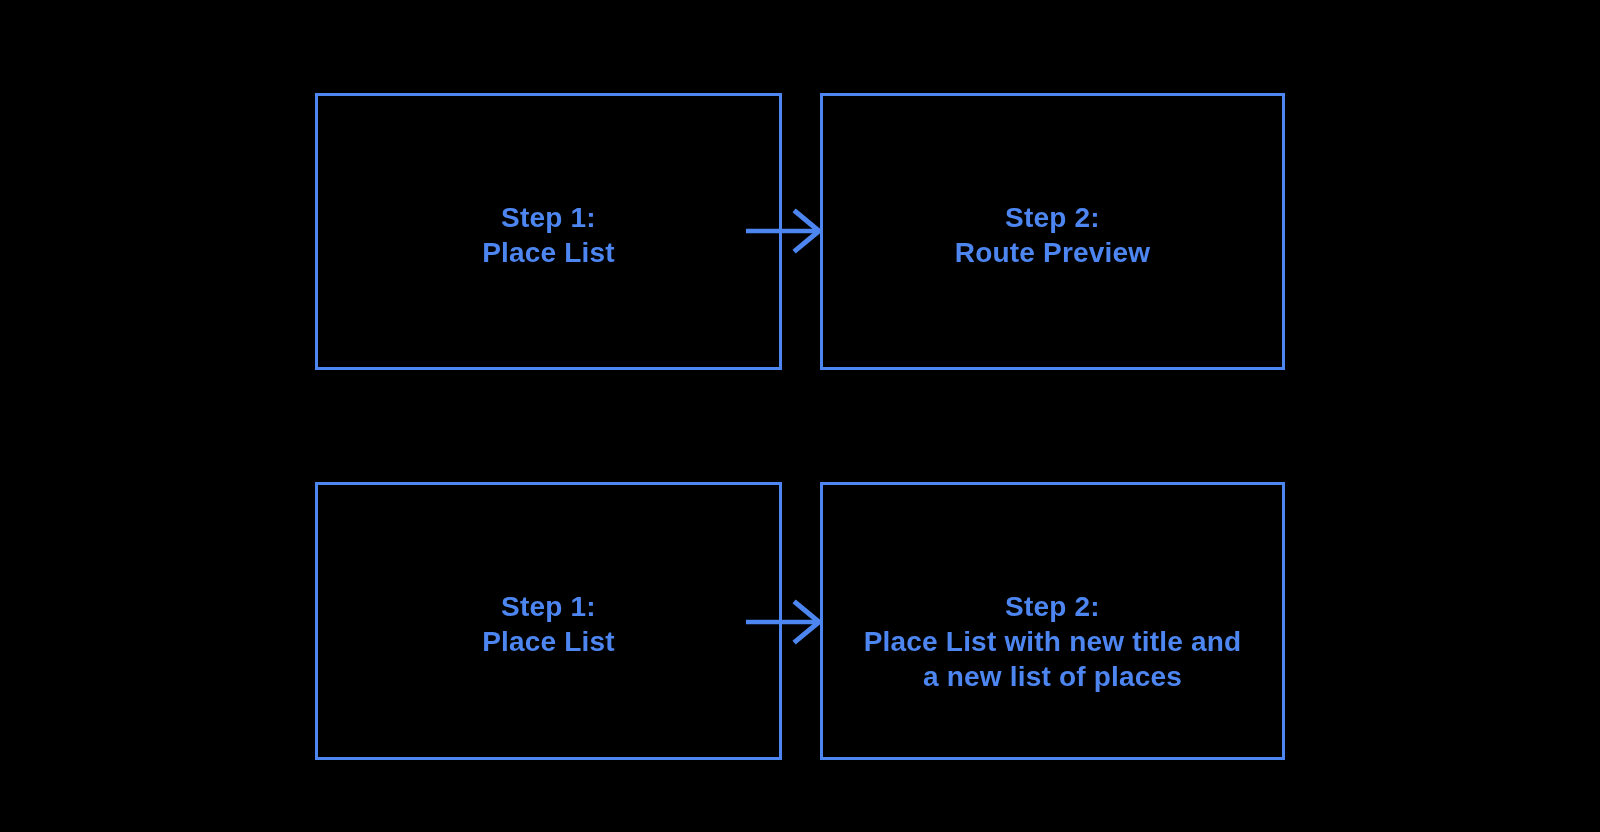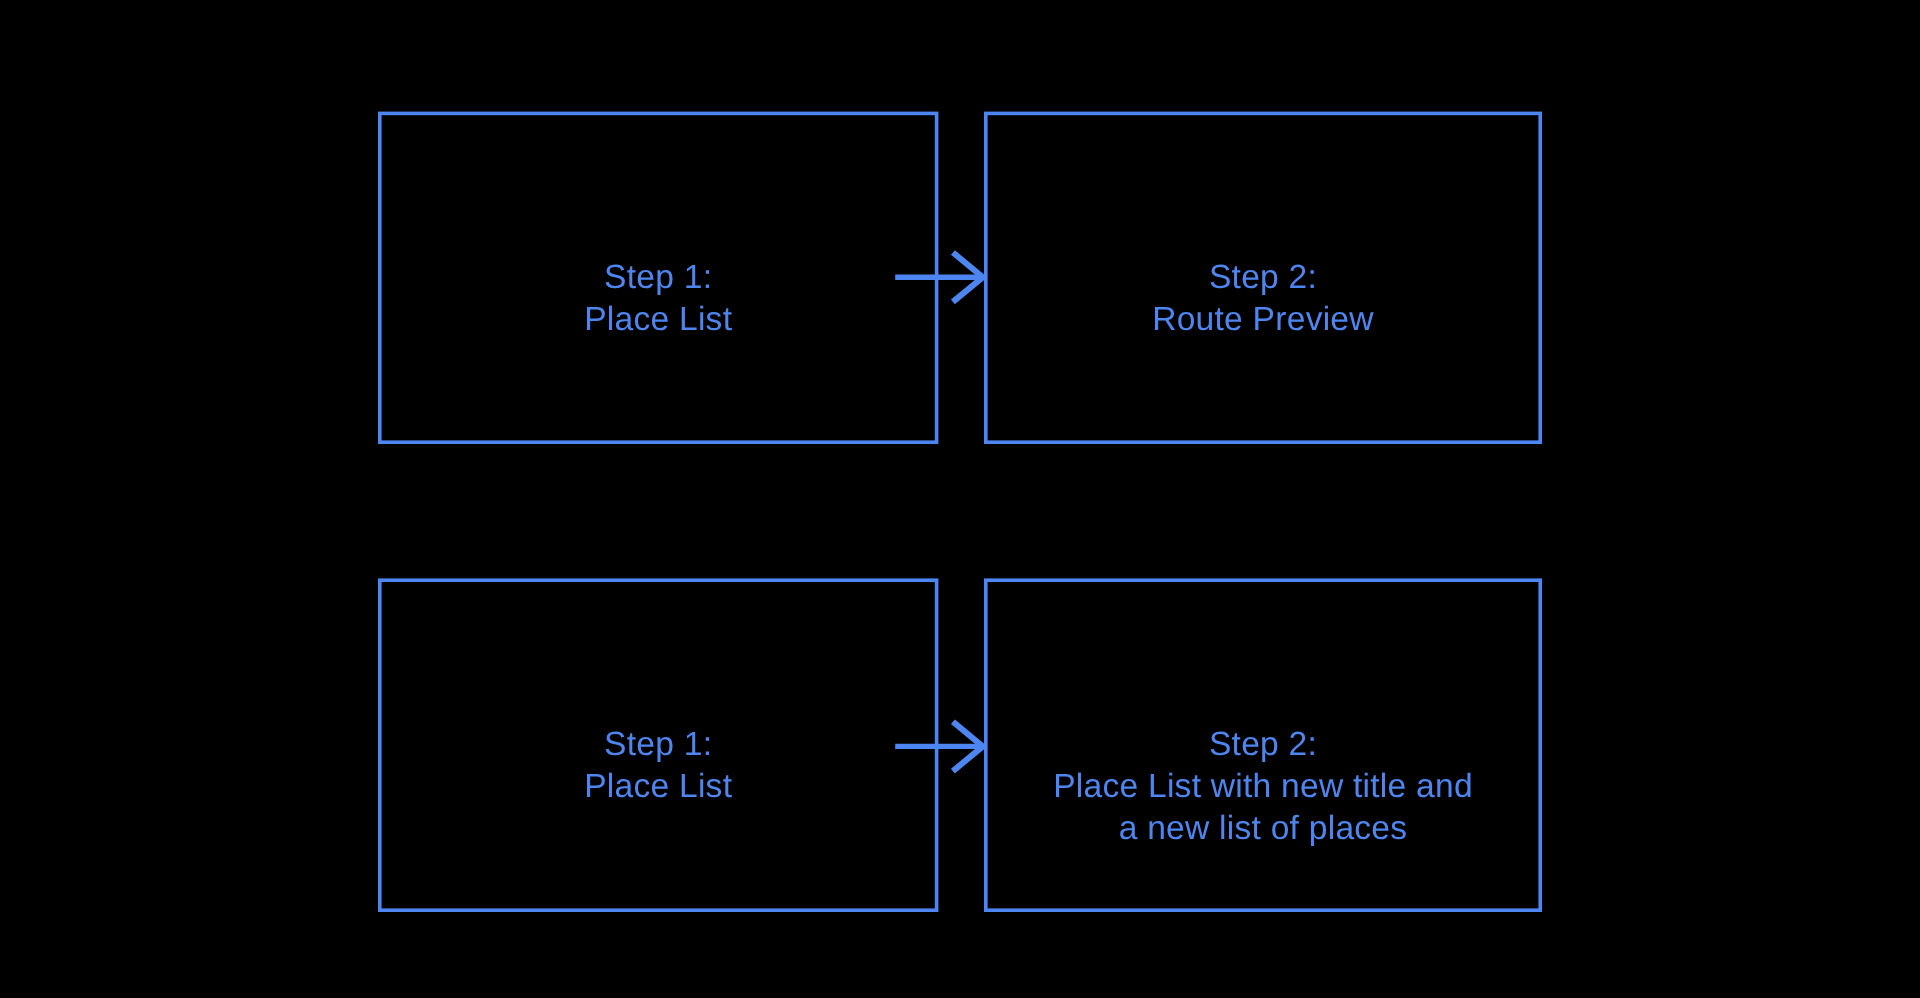--- a/index.html
+++ b/index.html
@@ -26,25 +26,24 @@
     background: transparent;
     display: flex;
     justify-content: center;
     align-items: flex-start;
   }
   .flow-box .box-label {
     padding-top: 104px;
     color: var(--accent);
     font-size: 28px;
     line-height: 35px;
-    font-weight: 400;
+    font-weight: 700;
     text-align: center;
     white-space: pre-line;
     letter-spacing: 0.2px;
-    margin-top: 13px;
   }
   
   .box-1a { left: 315px; top:  93px; width: 467px; height: 277px; }
   .box-2a { left: 820px; top:  93px; width: 465px; height: 277px; }
   .box-1b { left: 315px; top: 482px; width: 467px; height: 278px; }
   .box-2b { left: 820px; top: 482px; width: 465px; height: 278px; }
 
   .flow-arrow {
     position: absolute;
     width: 84px;

